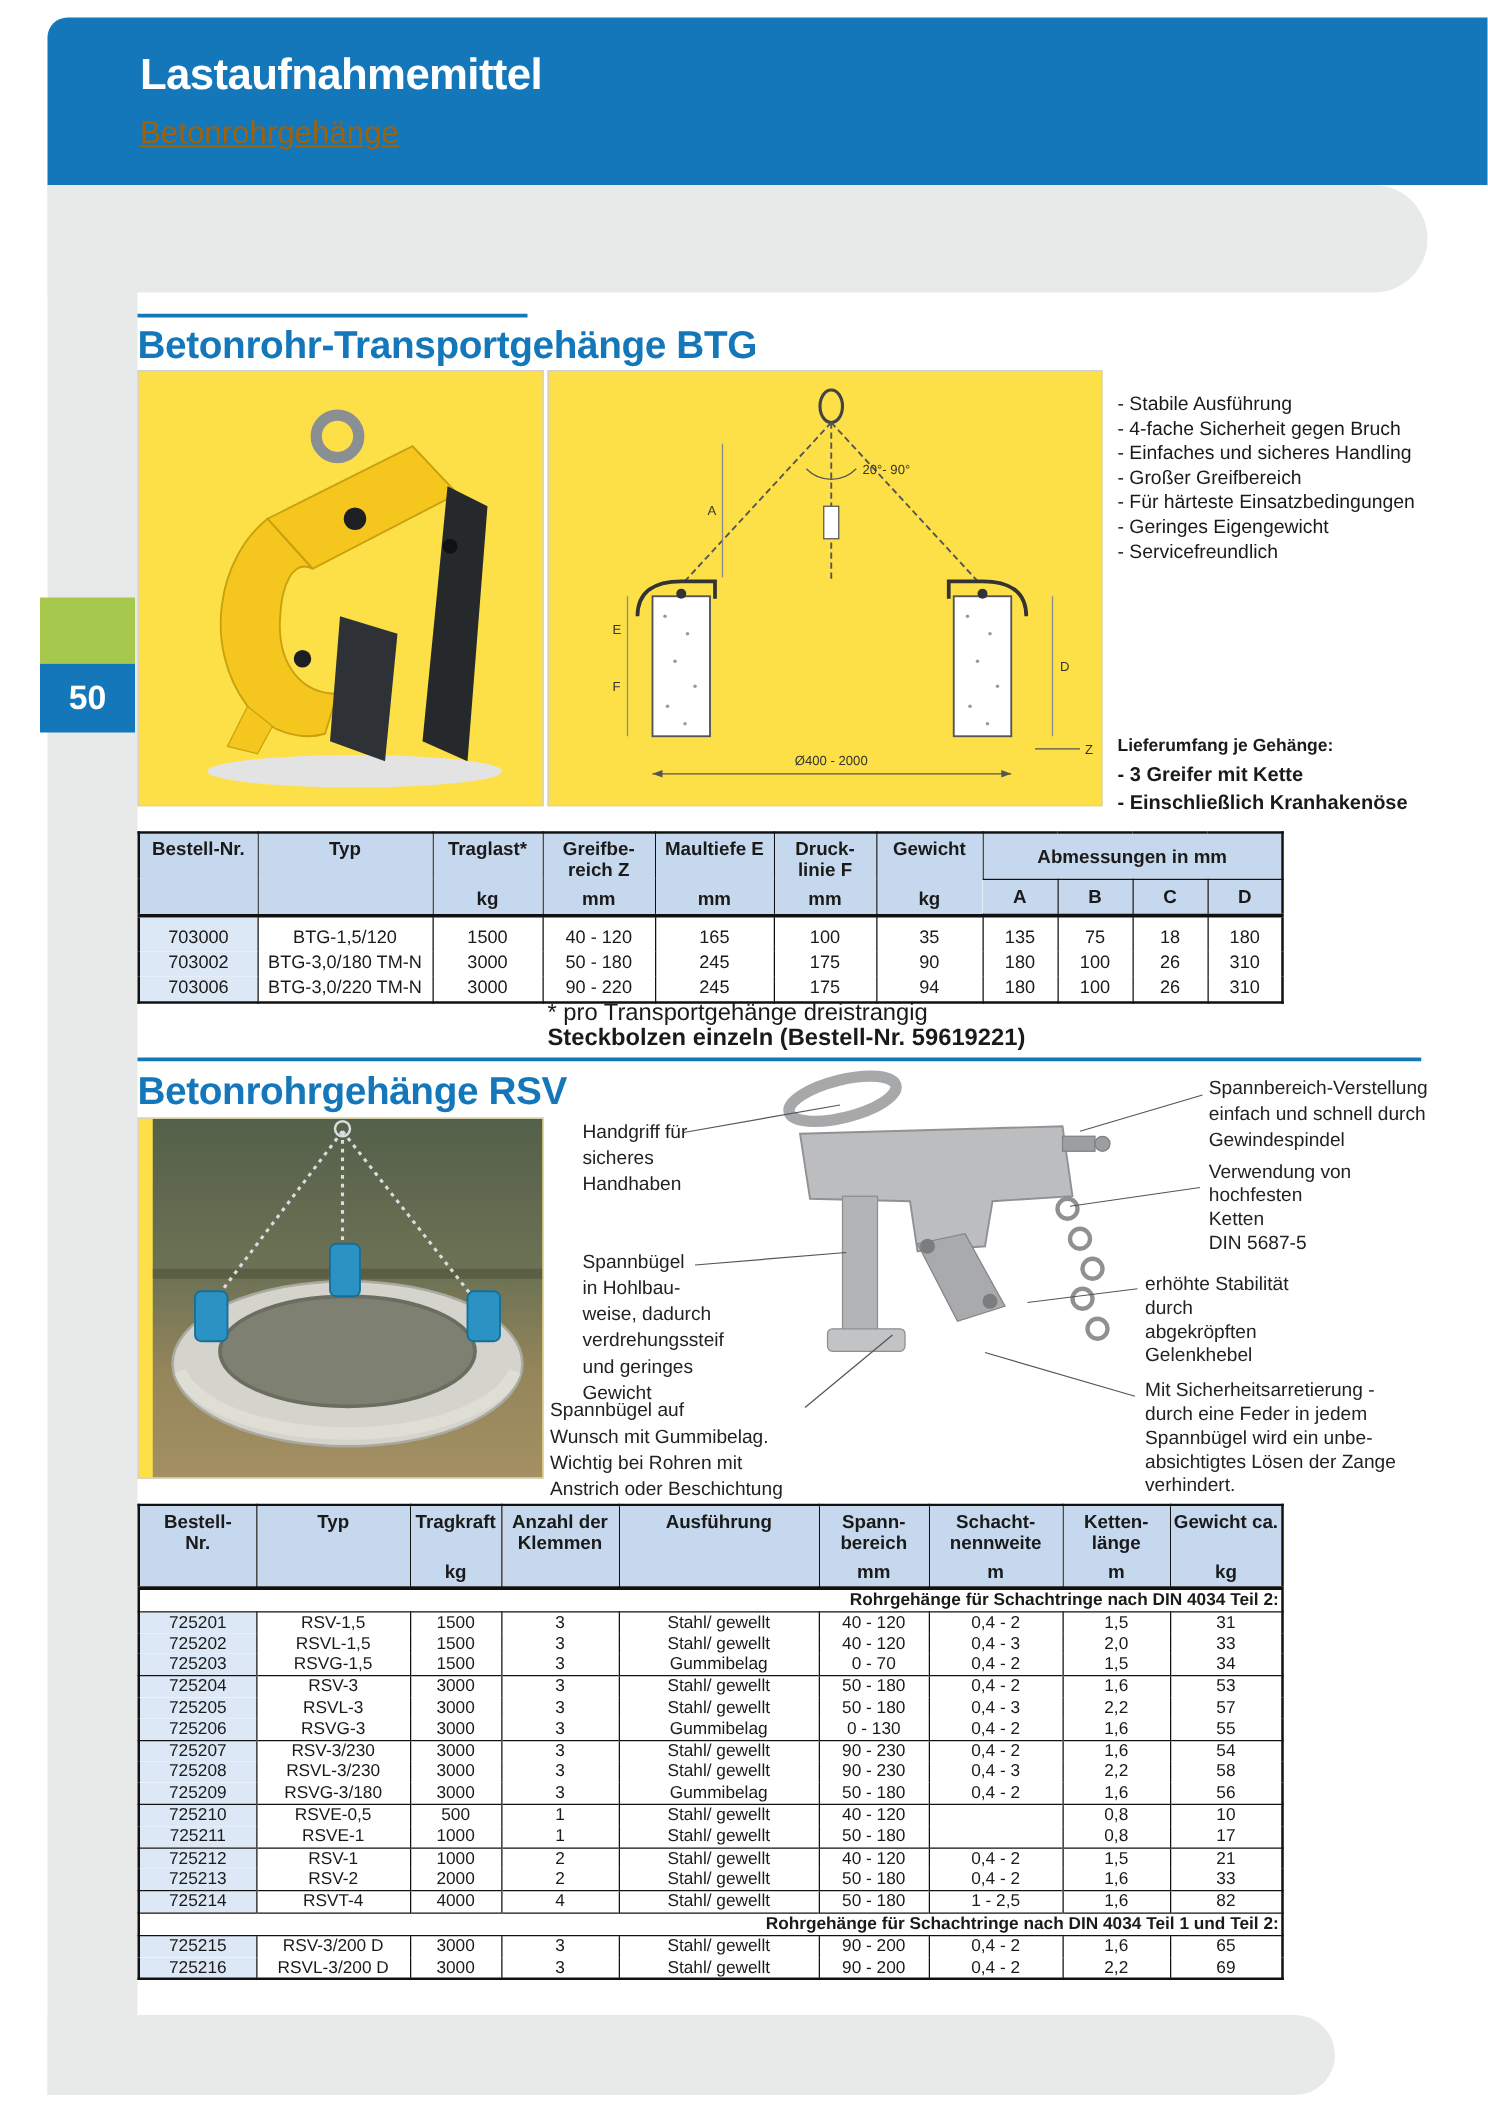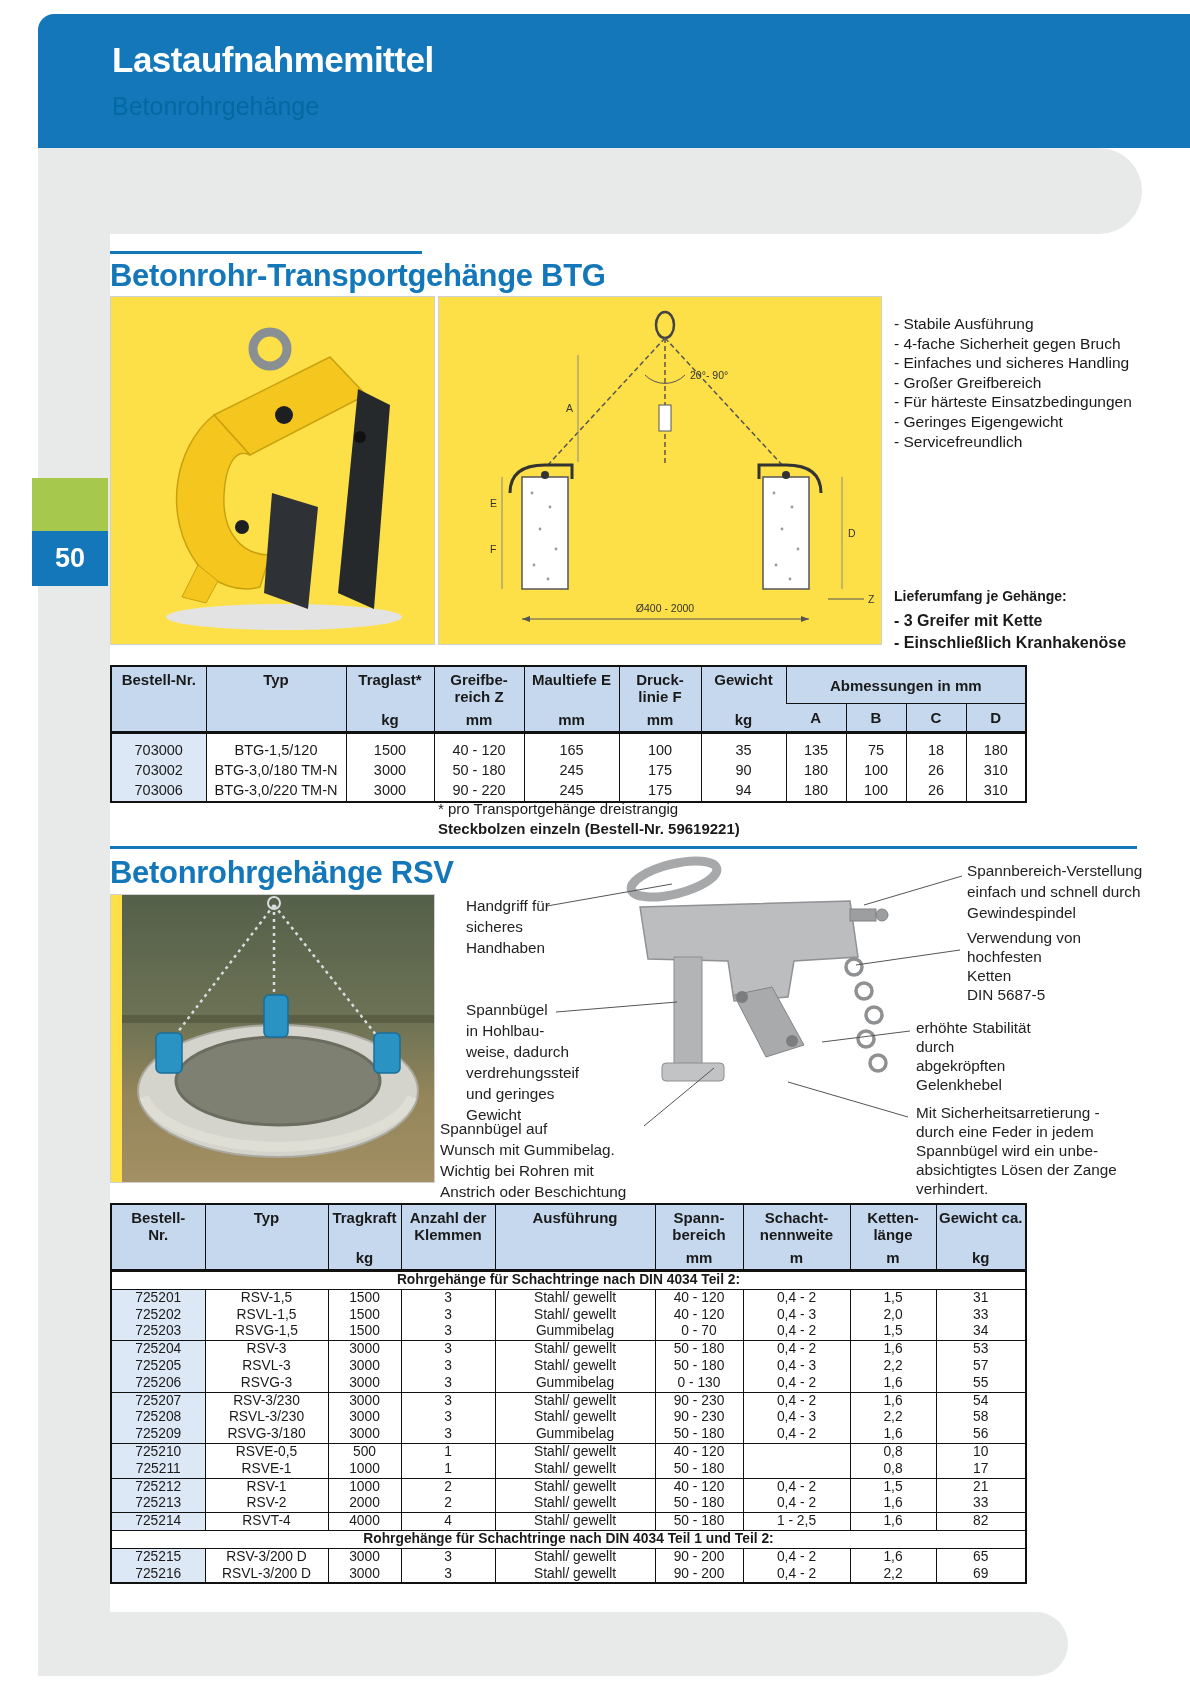--- a/index.html
+++ b/index.html
@@ -4,21 +4,21 @@
 <style>
   html,body{margin:0;padding:0;background:#fff;}
   .page{position:relative;width:1190px;height:1684px;background:#fff;overflow:hidden;
         font-family:"Liberation Sans",sans-serif;color:#1a1a1a;margin-left:32px;}
   .abs{position:absolute;}
 
   
   .band{position:absolute;left:6px;top:14px;right:6px;height:134px;background:#1377ba;
         border-radius:16px 16px 0 0;}
   .page-title{position:absolute;left:80px;top:40px;font-size:35px;font-weight:bold;color:#fff;letter-spacing:-0.5px;}
-  .page-subtitle{position:absolute;left:80px;top:92px;font-size:25px;color:#0369a1;}
+  .page-subtitle{position:absolute;left:80px;top:92px;font-size:25px;color:#a16207;text-decoration:underline;}
 
   
   .gray{background:#e8e9e9;}
   .gray-left{position:absolute;left:6px;top:148px;width:72px;height:1528px;}
   .gray-top{position:absolute;left:6px;top:148px;width:1104px;height:86px;
             border-top-right-radius:80px;border-bottom-right-radius:80px;}
   .gray-bottom{position:absolute;left:6px;top:1612px;width:1030px;height:64px;
             border-top-right-radius:55px;border-bottom-right-radius:55px;}
   .marker-green{position:absolute;left:0;top:478px;width:76px;height:53px;background:#a6c84c;}
   .marker-blue{position:absolute;left:0;top:531px;width:76px;height:55px;background:#1377ba;
@@ -30,38 +30,38 @@
   .pbox{position:absolute;background:#fde047;border:1px solid #cfd0d1;padding-left:11px;}
   .pbox svg{display:block;width:100%;height:100%;}
 
   .features{position:absolute;left:862px;top:314px;width:250px;font-size:15.5px;line-height:19.6px;}
   .deliv-title{position:absolute;left:862px;top:588px;font-size:14px;font-weight:bold;}
   .deliv-items{position:absolute;left:862px;top:610px;font-size:16px;font-weight:bold;line-height:22px;white-space:pre-line;}
 
   .ann{position:absolute;font-size:15.3px;line-height:21px;white-space:pre-line;color:#222;}
   .ann.tight{line-height:19px;}
 
-  .fnote{position:absolute;font-size:15px;}
+  .fnote{position:absolute;font-size:19px;}
 
   
   .cat-table{border-collapse:collapse;table-layout:fixed;background:#fff;border:2px solid #111;}
   .cat-table th,.cat-table td{border-left:1px solid #111;overflow:hidden;}
   .cat-table th:first-child,.cat-table td:first-child{border-left:none;}
   .cat-table thead th{background:#c6d8ee;font-weight:bold;font-size:15px;vertical-align:top;padding:4px 2px 2px;}
   .cat-table thead{border-bottom:3px solid #111;}
   .hcell{position:relative;}
   .hcell .lbl{white-space:pre-line;line-height:17px;}
   .hcell .unit{position:absolute;bottom:3px;left:0;right:0;text-align:center;}
   .spanh{height:26px;vertical-align:middle !important;border-bottom:1px solid #111;}
   .subh{height:24px;vertical-align:middle !important;padding:0 !important;}
   .cat-table tbody td{font-size:14.5px;text-align:center;padding:1.5px 2px;line-height:17px;}
   td.shade{background:#dde8f6;}
   tr.toppad td{padding-top:8px;}
   tr.gstart td{border-top:1.2px solid #111;}
-  tr.sect td{font-weight:bold;text-align:center;padding:5px 4px 4px 14px;font-size:15px;
+  tr.sect td{font-weight:bold;text-align:right;padding:5px 4px 4px 14px;font-size:15px;
              border-top:1.2px solid #111;border-bottom:1.2px solid #111;background:#fff;}
   tr.sect.tall td{padding-top:14px;padding-bottom:7px;}
   #rsv-table .hcell{height:58px;}
   #btg-table .hcell{height:58px;}
   #rsv-table tbody td{font-size:13.8px;line-height:14.8px;padding:1px 2px;}
   #btg-table{position:absolute;left:78px;top:665px;}
   #rsv-table{position:absolute;left:78px;top:1203px;}
 
   .leaders{position:absolute;left:0;top:0;width:1190px;height:1684px;pointer-events:none;}
   .dlabel{font-size:10.5px;fill:#333;font-family:"Liberation Sans",sans-serif;}

